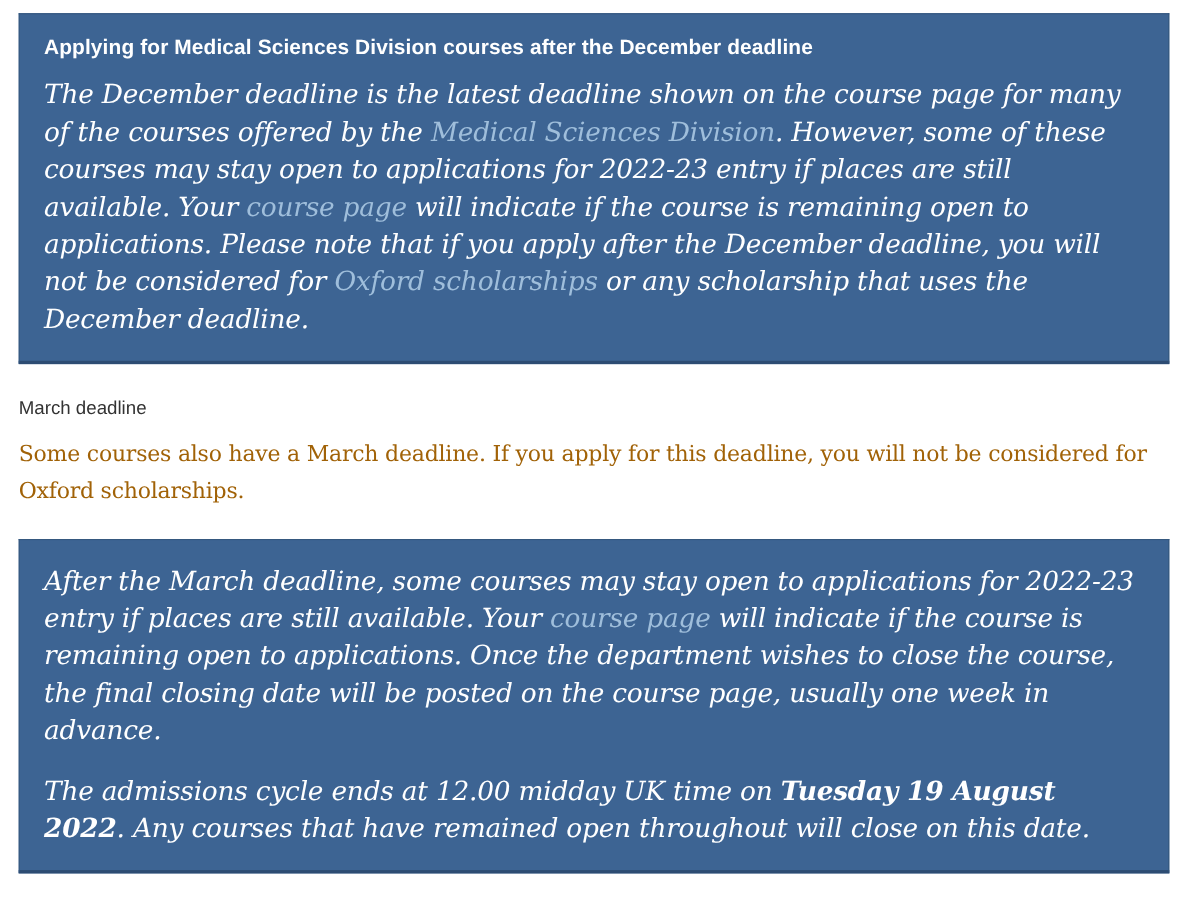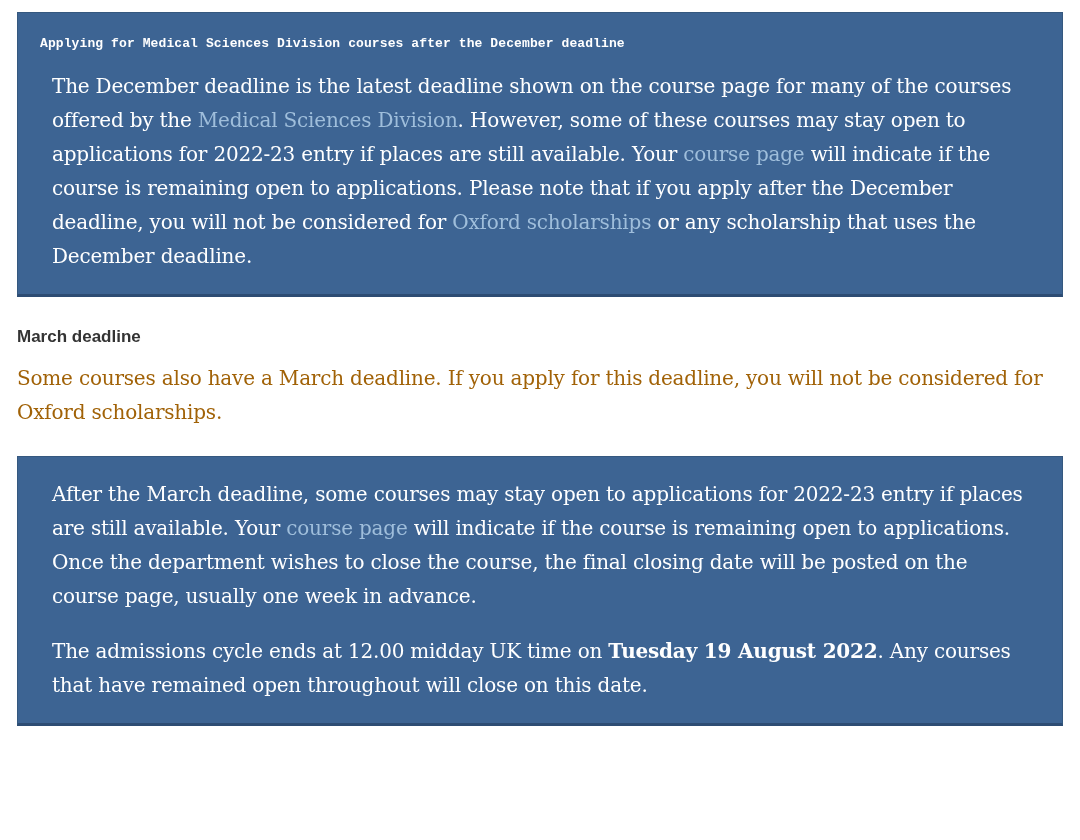--- a/index.html
+++ b/index.html
@@ -26,40 +26,41 @@
     letter-spacing: -0.2px;
   }
   .callout {
     background: #3d6493;
     border: 1px solid #35587f;
     border-bottom: 3px solid #2d4c73;
     padding: 20px 22px 21px 22px;
     margin: 0;
   }
   .callout-heading {
-    font-family: Liberation Mono, monospace;
+    font-family: Liberation Sans, sans-serif;
     font-weight: bold;
-    font-size: 13px;
+    font-size: 19px;
     line-height: 22px;
     color: #ffffff;
     margin: 0 0 14px 0;
     letter-spacing: 0.1px;
   }
   .callout p {
     font-family: "DejaVu Serif", "Liberation Serif", serif;
-    font-size: 20px;
+    font-size: 24px;
     line-height: 34px;
     color: #ffffff;
-    margin: 0 0 21px 12px;
+    margin: 0 0 21px 0;
     letter-spacing: -0.2px;
+    font-style: italic;
   }
   .callout p:last-child { margin-bottom: 0; }
   .sub-heading {
     font-family: "Liberation Sans", sans-serif;
-    font-weight: bold;
+    font-weight: normal;
     font-size: 17px;
     line-height: 22px;
     color: #333333;
     margin: 29px 0 13px 0;
   }
   .body-paragraph {
     font-size: 20px;
     line-height: 34px;
     color: #a16207;
     margin: 0 0 27px 0;

